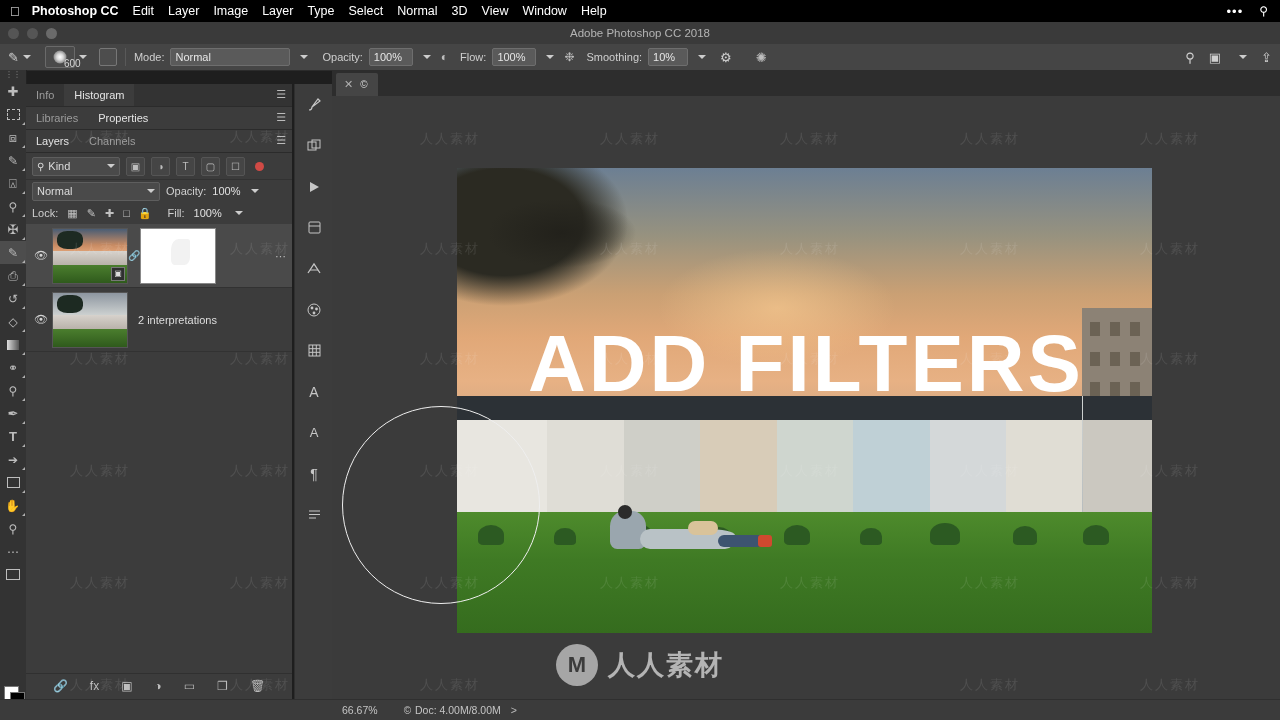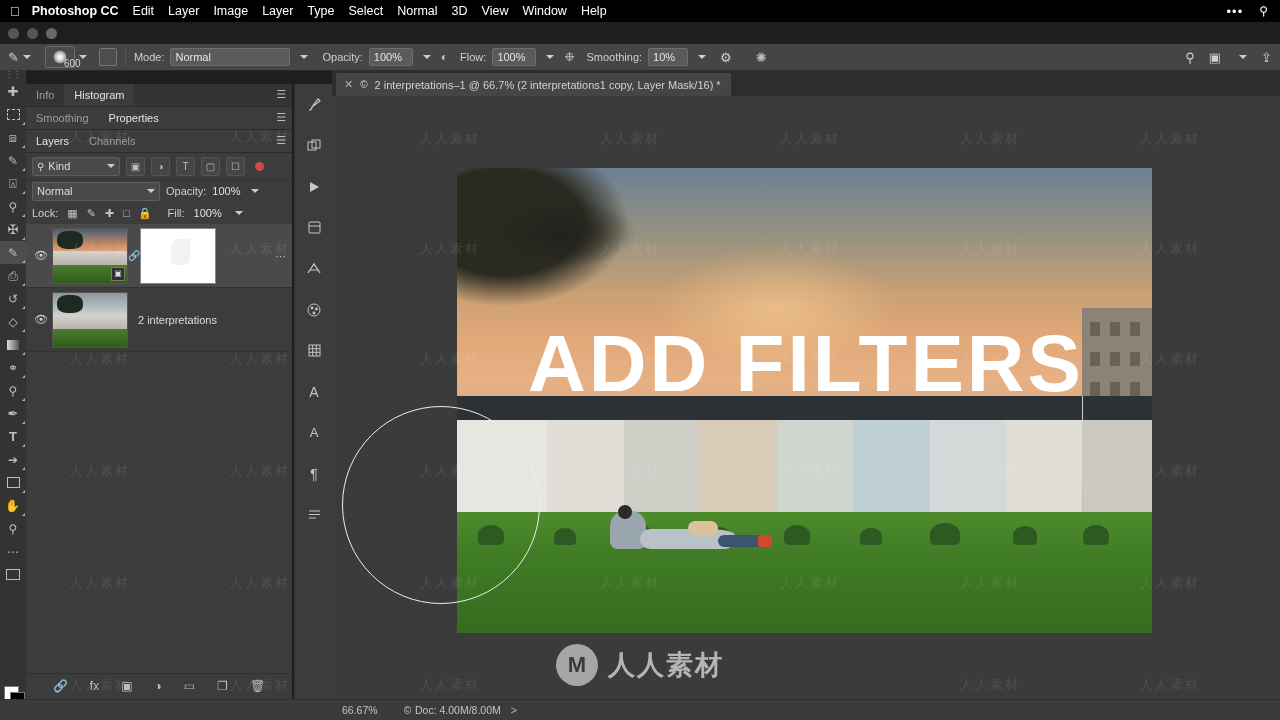--- a/index.html
+++ b/index.html
@@ -285,20 +285,23 @@
     <span class="mi">3D</span>
     <span class="mi">View</span>
     <span class="mi">Window</span>
     <span class="mi">Help</span>
     <span class="right">
       <span class="dots">•••</span>
       <span class="srch">⚲</span>
     </span>
   </div>
 
+  <div class="titlebar">
+    <span class="doc-title">Adobe Photoshop CC 2018</span>
+  </div>
   <div class="traffic">
     <span class="dot"></span>
     <span class="dot"></span>
     <span class="dot g"></span>
   </div>
 
   <div class="optionsbar">
     <div class="ob-item" style="margin-left:8px;">
       <span style="color:#cfcfcf;font-size:13px;">✎</span>
       <span class="caret"></span>
@@ -442,21 +445,21 @@
 
   <div class="leftpanels">
 
     <div class="panel-tabrow">
       <span class="ptab">Info</span>
       <span class="ptab active">Histogram</span>
       <span class="panel-menu">☰</span>
     </div>
 
     <div class="panel-tabrow" style="background:#3c3c3c;">
-      <span class="ptab">Smoothing</span>
+      <span class="ptab">Libraries</span>
       <span class="ptab active">Properties</span>
       <span class="panel-menu">☰</span>
     </div>
 
     <div class="panel-tabrow" style="background:#3c3c3c;">
       <span class="ptab active">Layers</span>
       <span class="ptab">Channels</span>
       <span class="panel-menu">☰</span>
     </div>
 
@@ -597,21 +600,20 @@
           <line x1="2" y1="7.5" x2="13" y2="7.5" stroke="#c6c6c6"></line>
           <line x1="2" y1="11" x2="9" y2="11" stroke="#c6c6c6"></line>
         </svg>
     </div>
   </div>
 
   <div class="doctabbar">
     <div class="doctab">
       <span class="x">✕</span>
       <span style="font-size:10px;">©</span>
-      <span>2 interpretations–1 @ 66.7% (2 interpretations1 copy, Layer Mask/16) *</span>
     </div>
   </div>
 
   <div class="canvasarea">
     <div class="photo">
       <div class="ph-sky"></div>
       <div class="ph-sun"></div>
 
       <div class="skyline">
         <span class="bldg" style="left:8%;width:20px;height:46px;"></span>

